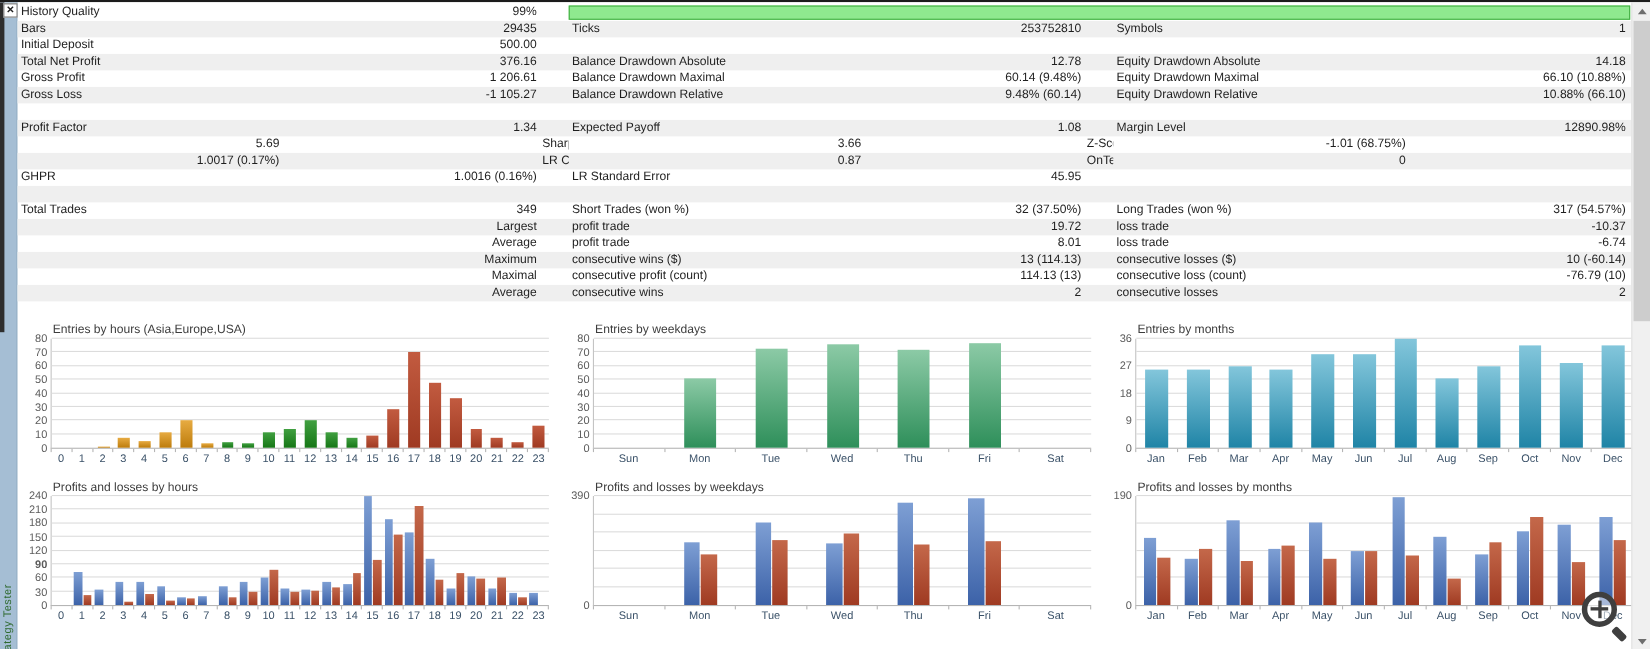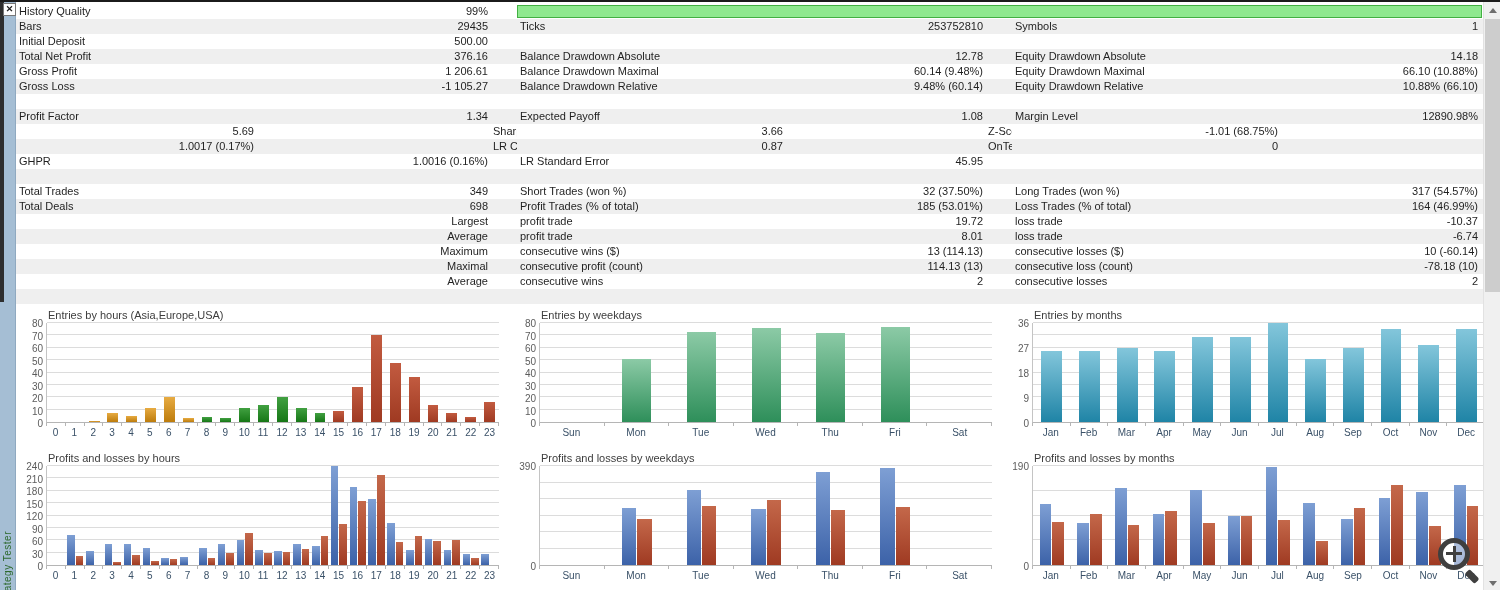--- a/index.html
+++ b/index.html
@@ -229,30 +229,20 @@
           <div class="cell-lbl">Total Trades</div>
           <div class="cell-val">349</div>
           <div class=""></div>
           <div class="cell-lbl">Short Trades (won %)</div>
           <div class="cell-val">32 (37.50%)</div>
           <div class=""></div>
           <div class="cell-lbl">Long Trades (won %)</div>
           <div class="cell-val">317 (54.57%)</div>
         </div>
         <div class="row">
-          <div class="cell-lbl">Total Deals</div>
-          <div class="cell-val">698</div>
-          <div class=""></div>
-          <div class="cell-lbl">Profit Trades (% of total)</div>
-          <div class="cell-val">185 (53.01%)</div>
-          <div class=""></div>
-          <div class="cell-lbl">Loss Trades (% of total)</div>
-          <div class="cell-val">164 (46.99%)</div>
-        </div>
-        <div class="row">
           <div class="cell-lbl"></div>
           <div class="cell-val">Largest</div>
           <div class=""></div>
           <div class="cell-lbl">profit trade</div>
           <div class="cell-val">19.72</div>
           <div class=""></div>
           <div class="cell-lbl">loss trade</div>
           <div class="cell-val">-10.37</div>
         </div>
         <div class="row">
@@ -276,21 +266,21 @@
           <div class="cell-val">10 (-60.14)</div>
         </div>
         <div class="row">
           <div class="cell-lbl"></div>
           <div class="cell-val">Maximal</div>
           <div class=""></div>
           <div class="cell-lbl">consecutive profit (count)</div>
           <div class="cell-val">114.13 (13)</div>
           <div class=""></div>
           <div class="cell-lbl">consecutive loss (count)</div>
-          <div class="cell-val">-78.18 (10)</div>
+          <div class="cell-val">-76.79 (10)</div>
         </div>
         <div class="row">
           <div class="cell-lbl"></div>
           <div class="cell-val">Average</div>
           <div class=""></div>
           <div class="cell-lbl">consecutive wins</div>
           <div class="cell-val">2</div>
           <div class=""></div>
           <div class="cell-lbl">consecutive losses</div>
           <div class="cell-val">2</div>
@@ -620,21 +610,21 @@
             </div>
           </div>
         </div>
         <div class="chart">
           <div class="chart-title">Profits and losses by hours</div>
           <div class="chart-body">
             <div class="chart-yaxis">
               <span class="ylab" style="top: 100%;">0</span>
               <span class="ylab" style="top: 87.5%;">30</span>
               <span class="ylab" style="top: 75%;">60</span>
-              <span class="ylab" style="top: 62.5%;">90</span>
+              <span class="ylab" style="top: 62.5%; font-weight: bold;">90</span>
               <span class="ylab" style="top: 50%;">120</span>
               <span class="ylab" style="top: 37.5%;">150</span>
               <span class="ylab" style="top: 25%;">180</span>
               <span class="ylab" style="top: 12.5%;">210</span>
               <span class="ylab" style="top: 0%;">240</span>
             </div>
             <div class="chart-plot">
               <div class="gridline" style="bottom: 12.5%;"></div>
               <div class="gridline" style="bottom: 25%;"></div>
               <div class="gridline" style="bottom: 37.5%;"></div>

